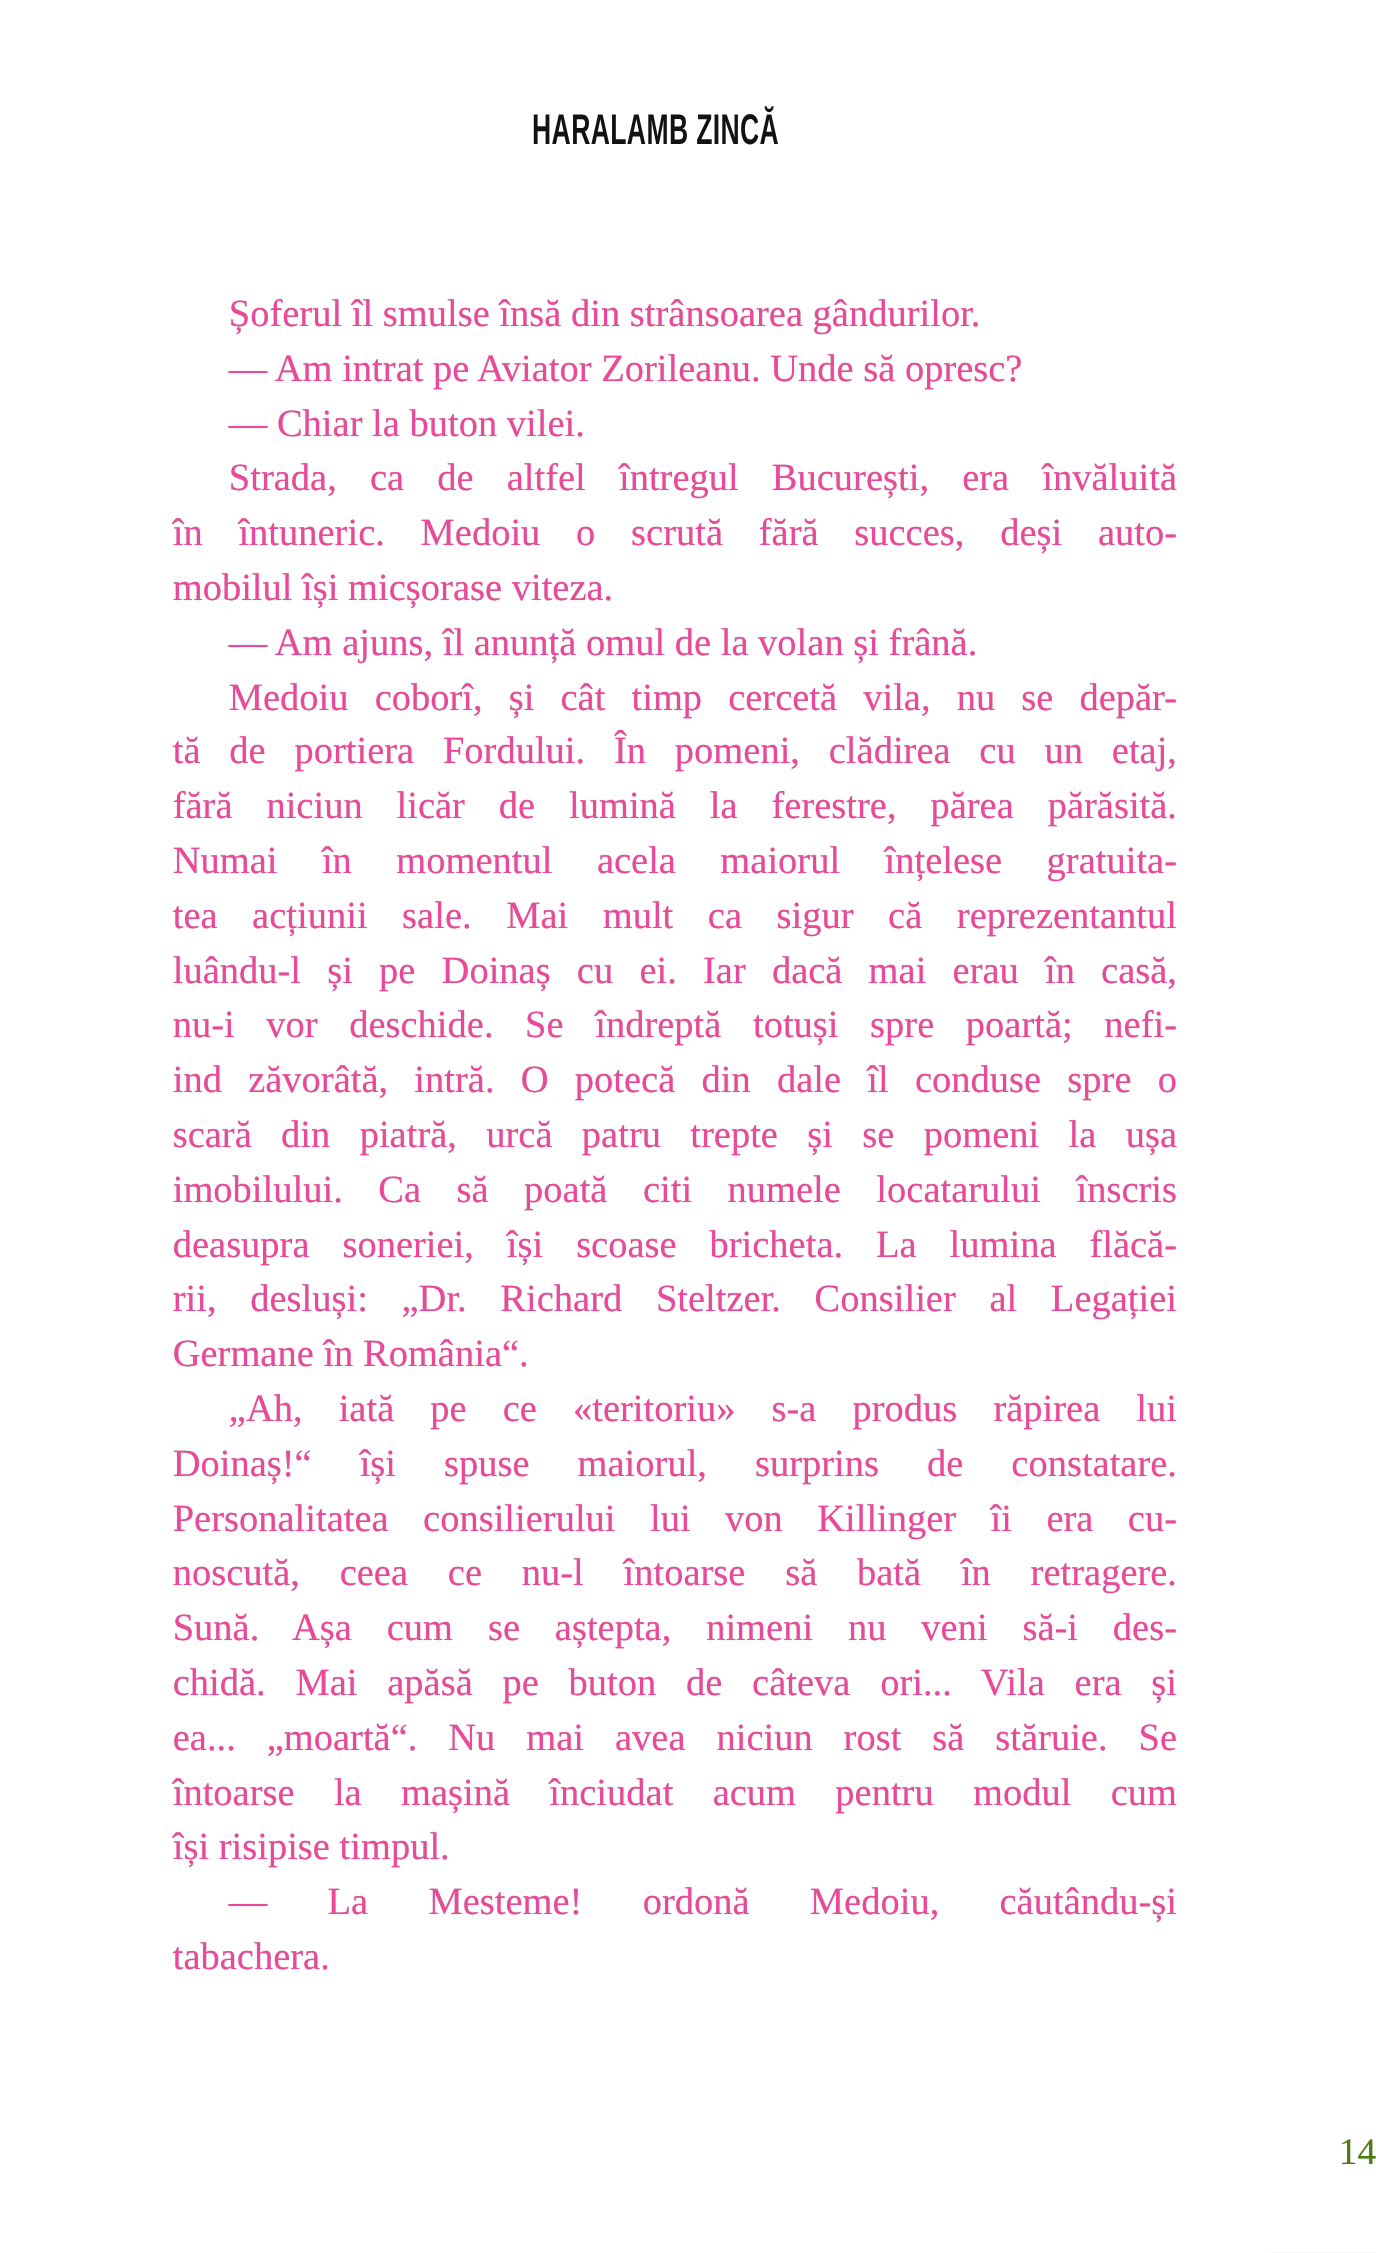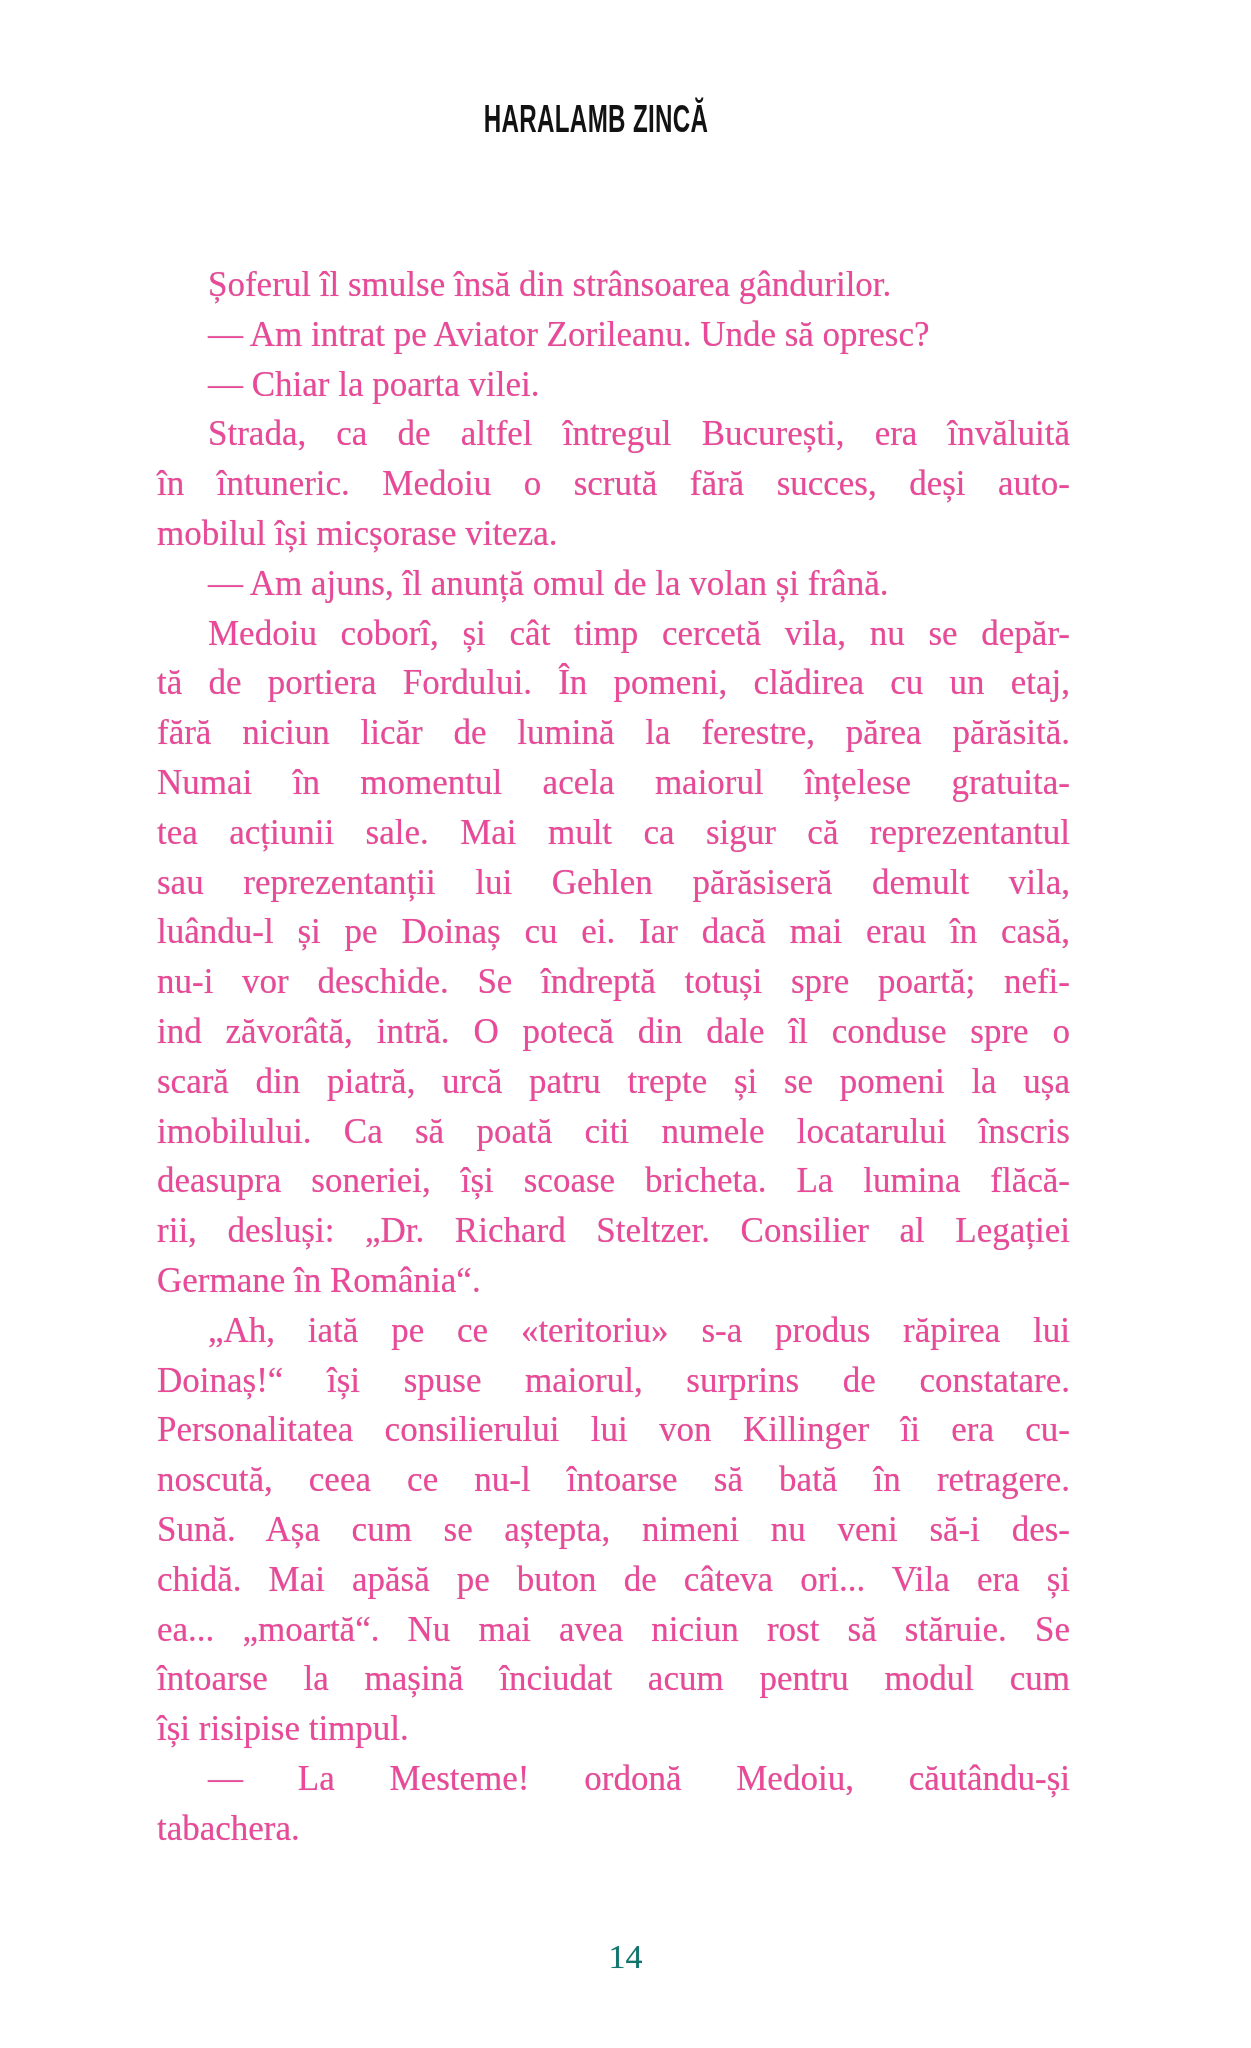--- a/index.html
+++ b/index.html
@@ -51,49 +51,48 @@
     text-align: justify;
     text-align-last: justify;
     text-justify: inter-word;
   }
   .italic { }
   .page-number {
     position: absolute;
     top: 1937px;
     left: 0;
     width: 100%;
-    text-align: center;
+    text-align: right;
     font-size: 34px;
     line-height: 40px;
-    color: #0f766e;
+    color: #4d7c0f;
     text-shadow: 0 0 1px rgba(0,0,0,0.30);
   }
 </style>
 </head>
 <body>
 
 <div class="page">
   <div class="running-head">
     <span class="rh-inner">HARALAMB ZINCĂ</span>
   </div>
 
   <div class="body-text">
       <div class="line indent">Șoferul îl smulse însă din strânsoarea gândurilor.</div>
       <div class="line indent">— Am intrat pe Aviator Zorileanu. Unde să opresc?</div>
-      <div class="line indent">— Chiar la poarta vilei.</div>
+      <div class="line indent">— Chiar la buton vilei.</div>
       <div class="line indent justify">Strada, ca de altfel întregul București, era învăluită</div>
       <div class="line justify">în întuneric. Medoiu o scrută fără succes, deși auto-</div>
       <div class="line">mobilul își micșorase viteza.</div>
       <div class="line indent">— Am ajuns, îl anunță omul de la volan și frână.</div>
       <div class="line indent justify">Medoiu coborî, și cât timp cercetă vila, nu se depăr-</div>
       <div class="line justify">tă de portiera Fordului. În pomeni, clădirea cu un etaj,</div>
       <div class="line justify">fără niciun licăr de lumină la ferestre, părea părăsită.</div>
       <div class="line justify">Numai în momentul acela maiorul înțelese gratuita-</div>
       <div class="line justify">tea acțiunii sale. Mai mult ca sigur că reprezentantul</div>
-      <div class="line justify">sau reprezentanții lui Gehlen părăsiseră demult vila,</div>
       <div class="line justify">luându-l și pe Doinaș cu ei. Iar dacă mai erau în casă,</div>
       <div class="line justify">nu-i vor deschide. Se îndreptă totuși spre poartă; nefi-</div>
       <div class="line justify">ind zăvorâtă, intră. O potecă din dale îl conduse spre o</div>
       <div class="line justify">scară din piatră, urcă patru trepte și se pomeni la ușa</div>
       <div class="line justify">imobilului. Ca să poată citi numele locatarului înscris</div>
       <div class="line justify">deasupra soneriei, își scoase bricheta. La lumina flăcă-</div>
       <div class="line justify">rii, desluși: „Dr. Richard Steltzer. Consilier al Legației</div>
       <div class="line">Germane în România“.</div>
       <div class="line indent justify">„Ah, iată pe ce «teritoriu» s-a produs răpirea lui</div>
       <div class="line justify">Doinaș!“ își spuse maiorul, surprins de constatare.</div>

